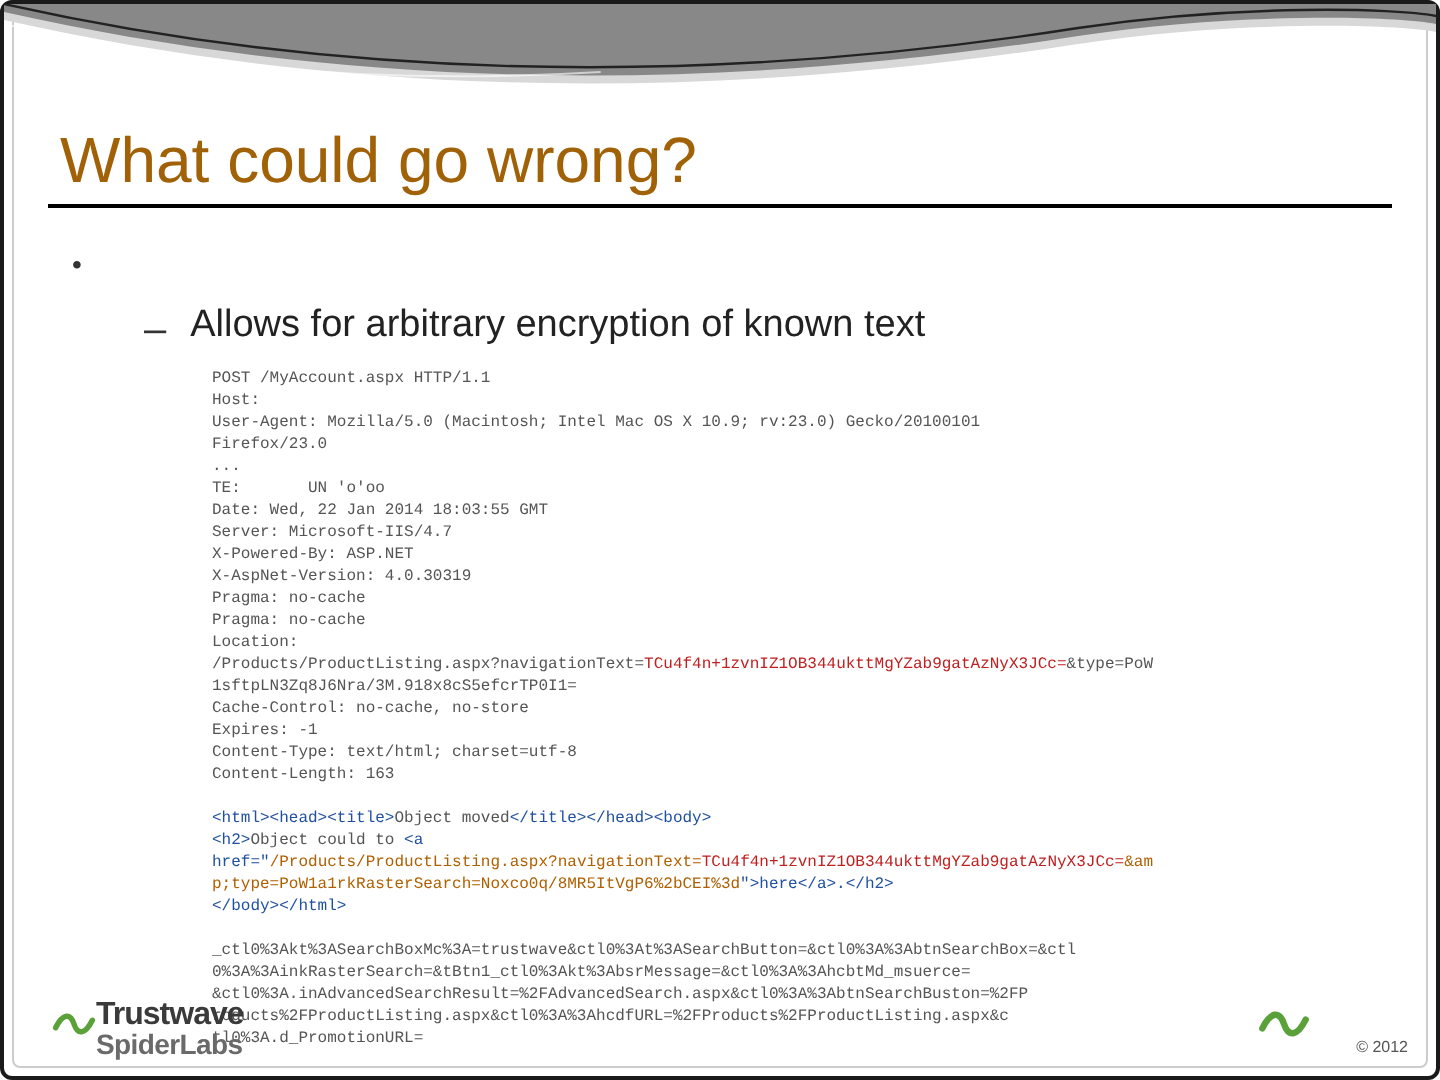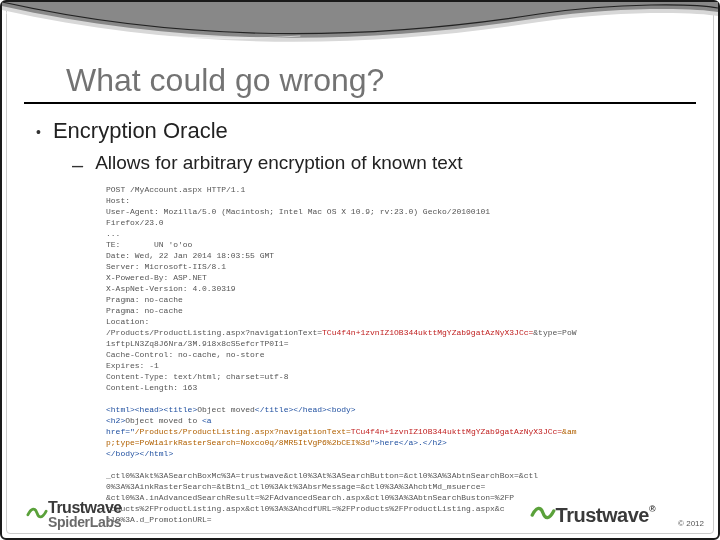--- a/index.html
+++ b/index.html
@@ -20,23 +20,22 @@
     position: absolute; top: 0; left: 0; width: 100%; height: 60px;
     pointer-events: none; overflow: hidden;
   }
   .swoosh svg { width: 100%; height: 100%; display: block; }
   .title-rule {
     position: absolute; left: 22px; right: 22px; top: 100px;
     height: 2px; background: #000;
   }
   .title {
     position: absolute; left: 28px; top: 60px;
-    font-size: 32px; font-weight: 400; color: #737373;
+    font-size: 32px; font-weight: 400; color: #a16207;
     font-family: Verdana, Geneva, sans-serif;
-    margin-left: 36px;
   }
   .content {
     position: absolute; left: 34px; top: 116px; right: 30px;
     color: #222; font-size: 20px;
   }
   .bullet1 { display: flex; align-items: flex-start; gap: 12px; margin-bottom: 6px; }
   .bullet1 .dot { font-size: 14px; line-height: 28px; color: #333; }
   .bullet1 .txt { font-size: 22px; }
   .bullet2 { display: flex; align-items: flex-start; gap: 12px; margin-left: 36px; margin-bottom: 6px; }
   .bullet2 .dash { font-size: 20px; line-height: 26px; color: #333; }
@@ -76,49 +75,48 @@
       <path d="M0,10 C100,34 200,40 300,34" fill="none" stroke="#fff" stroke-width="1" opacity="0.6"></path>
     </svg>
   </div>
 
   <h1 class="title">What could go wrong?</h1>
   <div class="title-rule"></div>
 
   <div class="content">
     <div class="bullet1">
       <span class="dot">•</span>
-      <span class="txt">Encryption Oracle</span>
     </div>
     <div class="bullet2">
       <span class="dash">–</span>
       <span class="txt">Allows for arbitrary encryption of known text</span>
     </div>
 
     <div class="codeblock"><span>POST /MyAccount.aspx HTTP/1.1</span>
 <span>Host:</span>
 <span>User-Agent: Mozilla/5.0 (Macintosh; Intel Mac OS X 10.9; rv:23.0) Gecko/20100101</span>
 <span>Firefox/23.0</span>
 <span>...</span>
 <span>TE:       UN 'o'oo</span>
 <span>Date: Wed, 22 Jan 2014 18:03:55 GMT</span>
-<span>Server: Microsoft-IIS/8.1</span>
+<span>Server: Microsoft-IIS/4.7</span>
 <span>X-Powered-By: ASP.NET</span>
 <span>X-AspNet-Version: 4.0.30319</span>
 <span>Pragma: no-cache</span>
 <span>Pragma: no-cache</span>
 <span>Location:</span>
 <span>/Products/ProductListing.aspx?navigationText=</span><span class="hl-r">TCu4f4n+1zvnIZ1OB344ukttMgYZab9gatAzNyX3JCc=</span><span>&amp;type=PoW</span>
 <span>1sftpLN3Zq8J6Nra/3M.918x8cS5efcrTP0I1=</span>
 <span>Cache-Control: no-cache, no-store</span>
 <span>Expires: -1</span>
 <span>Content-Type: text/html; charset=utf-8</span>
 <span>Content-Length: 163</span>
 
 <span class="hl-b">&lt;html&gt;&lt;head&gt;&lt;title&gt;</span><span>Object moved</span><span class="hl-b">&lt;/title&gt;&lt;/head&gt;&lt;body&gt;</span>
-<span class="hl-b">&lt;h2&gt;</span><span>Object moved to </span><span class="hl-b">&lt;a</span>
+<span class="hl-b">&lt;h2&gt;</span><span>Object could to </span><span class="hl-b">&lt;a</span>
 <span class="hl-b">href="</span><span class="hl-o">/Products/ProductListing.aspx?navigationText=</span><span class="hl-r">TCu4f4n+1zvnIZ1OB344ukttMgYZab9gatAzNyX3JCc=</span><span class="hl-o">&amp;am</span>
 <span class="hl-o">p;type=PoW1a</span><span class="hl-o">1rkRasterSearch=Noxco0q/8MR5ItVgP6%2bCEI%3d</span><span class="hl-b">"&gt;here&lt;/a&gt;.&lt;/h2&gt;</span>
 <span class="hl-b">&lt;/body&gt;&lt;/html&gt;</span>
 
 <span>_ctl0%3Akt%3ASearchBoxMc%3A=trustwave&amp;ctl0%3At%3ASearchButton=&amp;ctl0%3A%3AbtnSearchBox=&amp;ctl</span>
 <span>0%3A%3AinkRasterSearch=&amp;tBtn1_ctl0%3Akt%3AbsrMessage=&amp;ctl0%3A%3AhcbtMd_msuerce=</span>
 <span>&amp;ctl0%3A.inAdvancedSearchResult=%2FAdvancedSearch.aspx&amp;ctl0%3A%3AbtnSearchBuston=%2FP</span>
 <span>roducts%2FProductListing.aspx&amp;ctl0%3A%3AhcdfURL=%2FProducts%2FProductListing.aspx&amp;c</span>
 <span>tl0%3A.d_PromotionURL=</span></div>
   </div>
@@ -135,20 +133,17 @@
         <span class="logo-text-sub">SpiderLabs</span>
       </span>
     </div>
     <div style="display:flex;align-items:flex-end;">
       <div class="logo-right">
         <span class="wave">
           <svg width="26" height="26" viewBox="0 0 24 24">
               <path d="M2 14 C6 6, 10 6, 12 12 C14 18, 18 18, 22 10" stroke="#5aa13a" stroke-width="3" fill="none" stroke-linecap="round"></path>
             </svg>
         </span>
-        <span class="logo-text-main">
-          <span>Trustwave</span><sup>®</sup>
-        </span>
       </div>
       <span class="copyright">© 2012</span>
     </div>
   </div>
 </div>
 
 </body></html>

